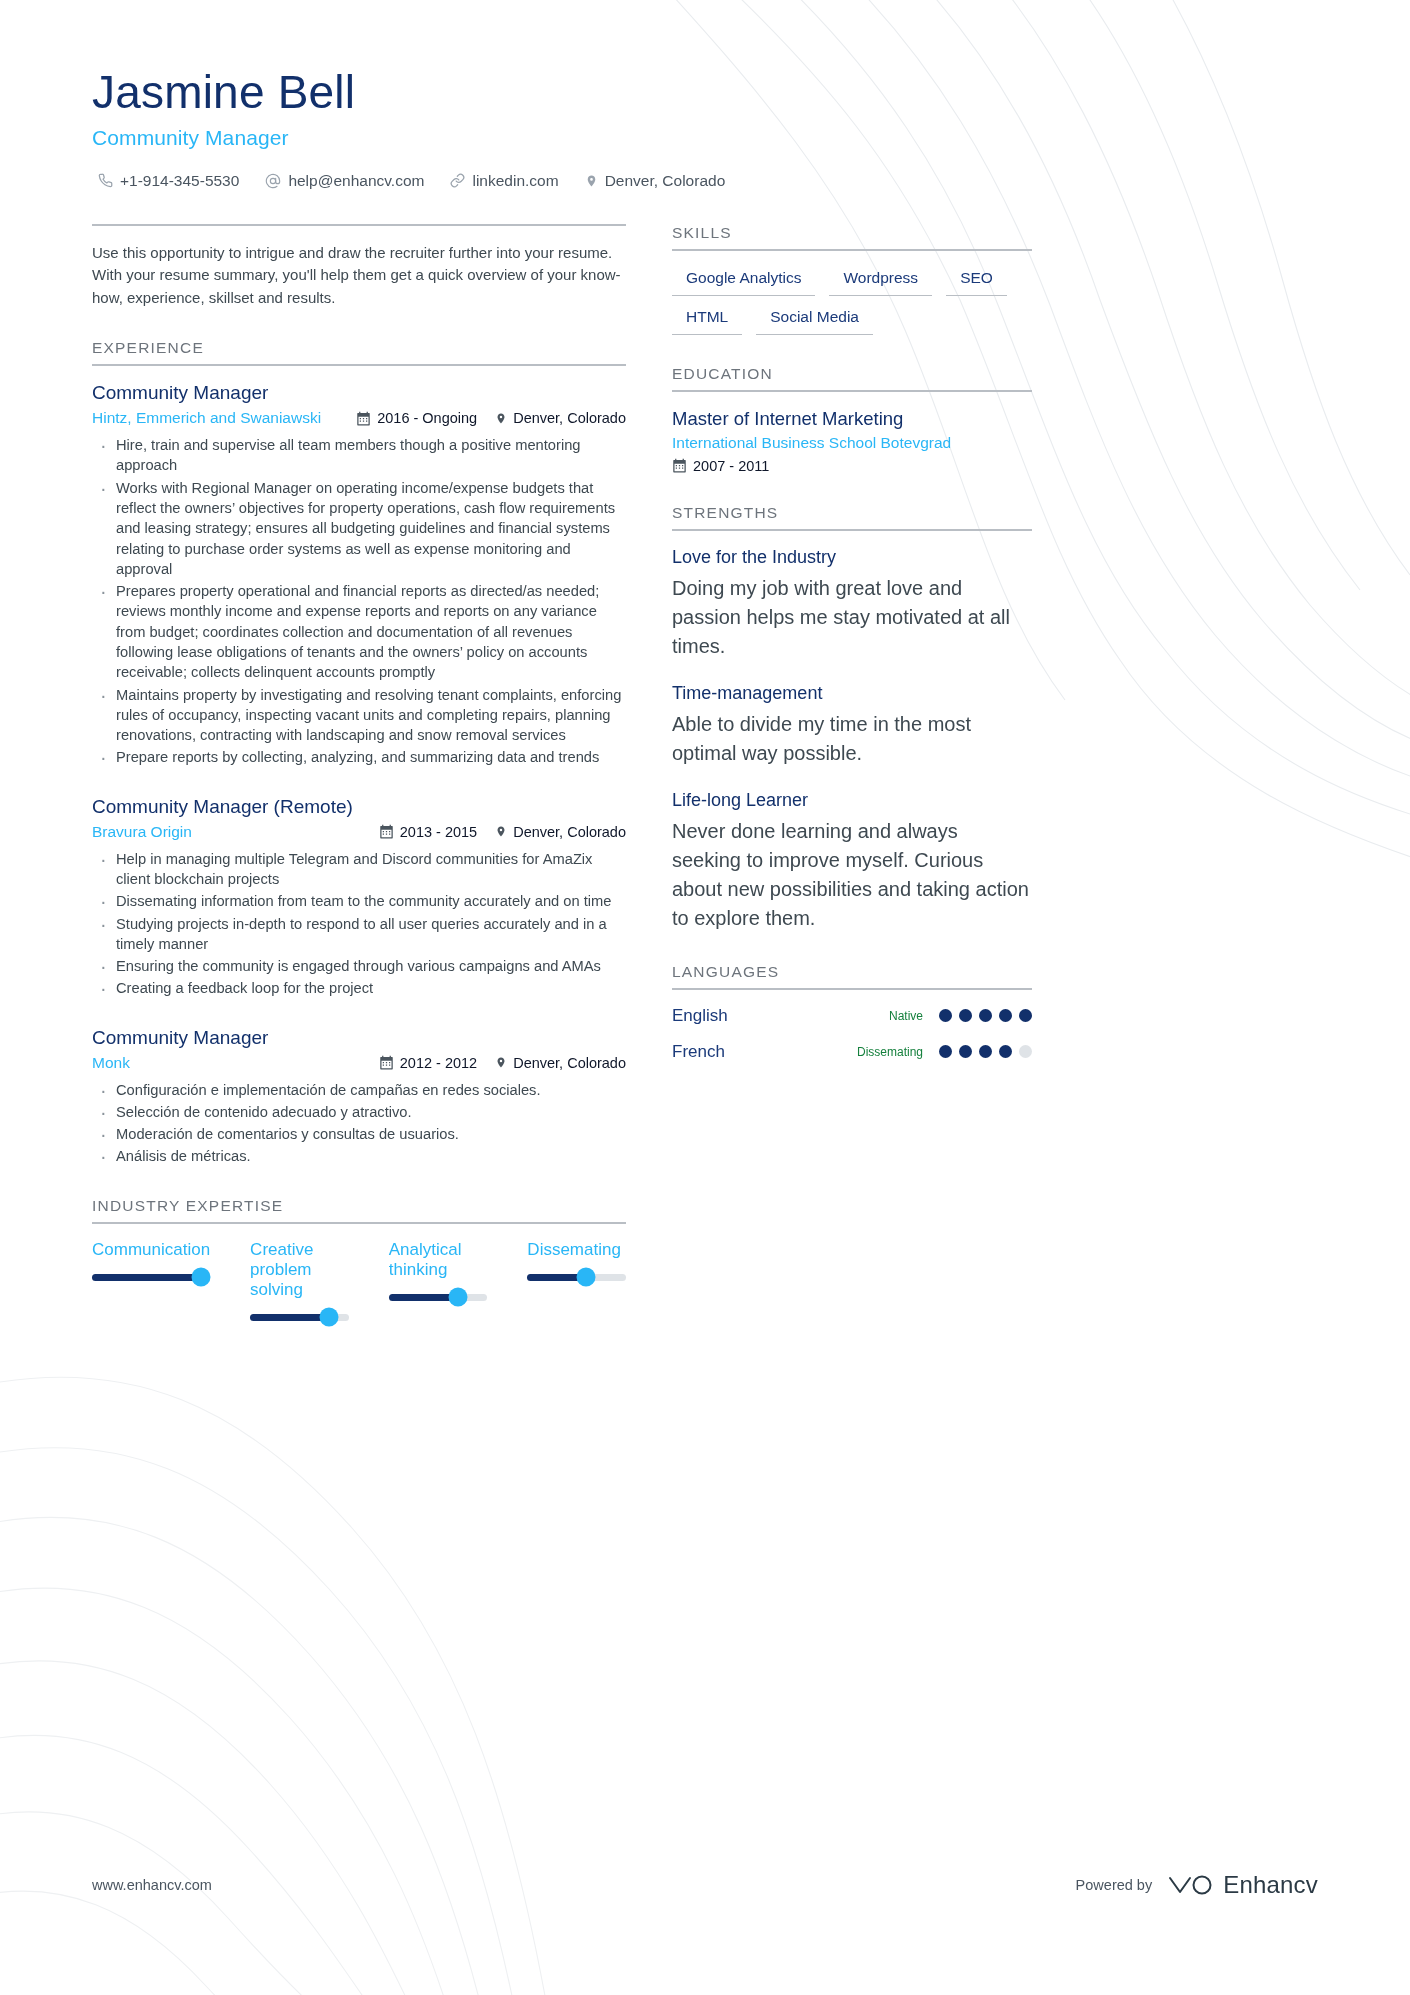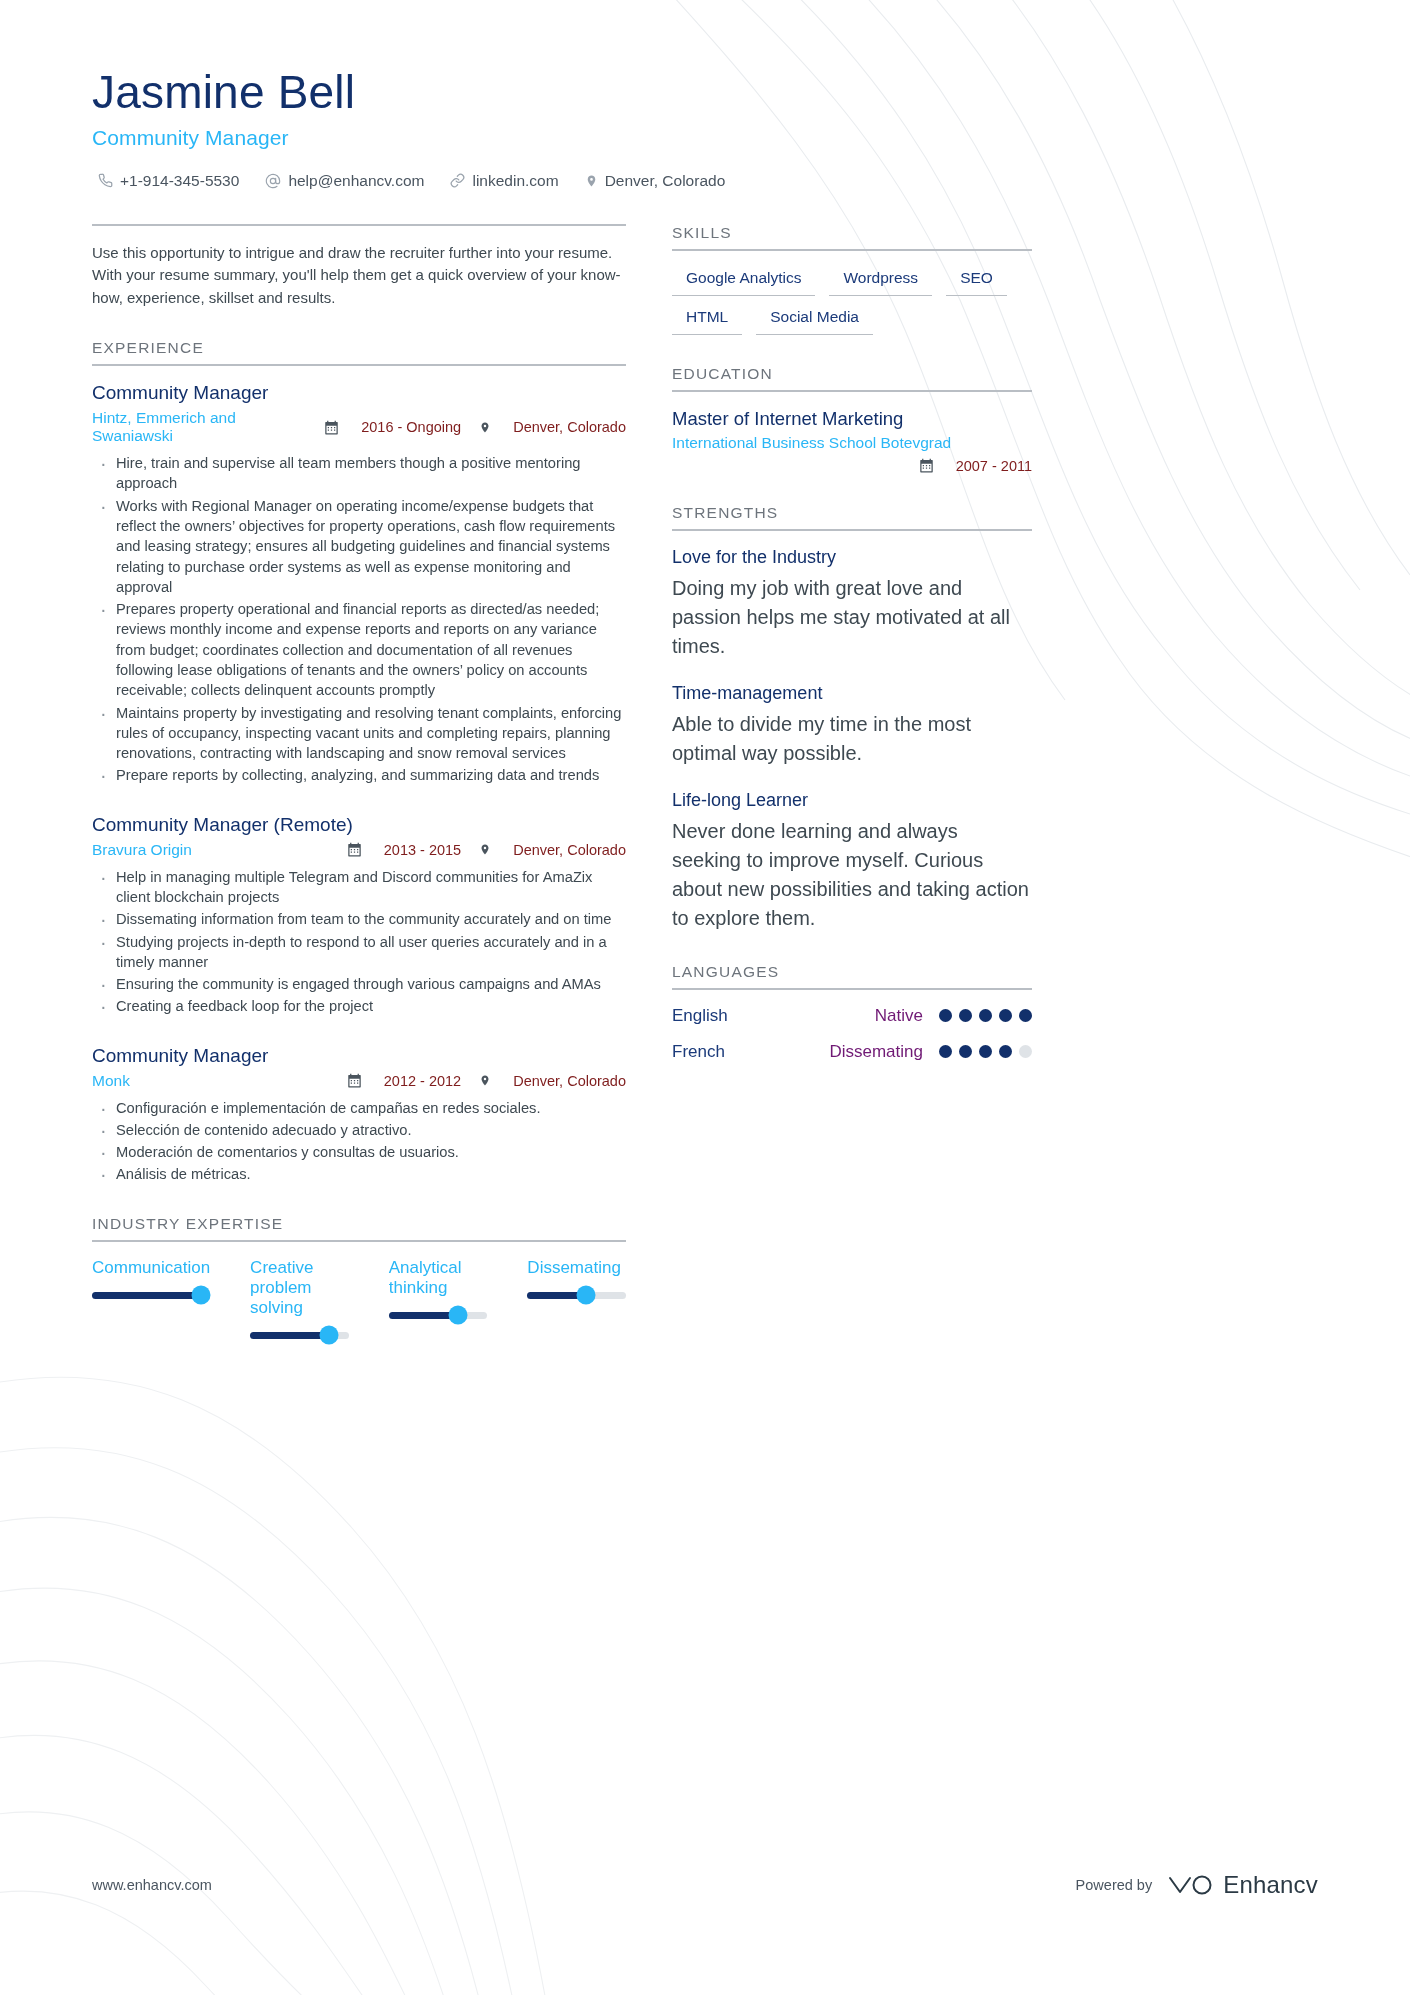--- a/index.html
+++ b/index.html
@@ -50,21 +50,21 @@
   
   .summary-text { font-size: 15px; line-height: 1.5; color: #3e4951; }
 
   
   .exp { margin-bottom: 28px; }
   .exp:last-child { margin-bottom: 0; }
   .exp-role { font-size: 19px; color: #12306b; font-weight: 400; margin-bottom: 5px; }
   .exp-meta { display: flex; align-items: center; gap: 18px; margin-bottom: 7px; flex-wrap: nowrap; }
   .exp-company { font-size: 15.5px; color: #29b6f6; }
   .exp-company.spacer-right { margin-right: auto; }
-  .meta-chip { display: flex; align-items: center; gap: 22px; font-size: 14.5px; color: #7f1d1d; white-space: nowrap; justify-content: flex-end; }
+  .meta-chip { display: flex; align-items: center; gap: 6px; font-size: 14.5px; color: #0f172a; white-space: nowrap; }
   .meta-chip .ci { color: #4b555e; display:inline-flex; }
   .meta-chip .ci svg { display:block; }
   ul.bullets { list-style: none; margin-top: 8px; }
   ul.bullets li {
     position: relative; padding-left: 24px; font-size: 14.7px;
     line-height: 1.38; color: #3e4951; margin-bottom: 2px;
   }
   ul.bullets li::before {
     content: "·"; position: absolute; left: 8px; top: -3px;
     color: #8a939b; font-size: 20px; line-height: 1.38;
@@ -84,21 +84,21 @@
   
   .str { margin-bottom: 22px; }
   .str:last-child { margin-bottom: 0; }
   .str-title { font-size: 18px; color: #12306b; margin-bottom: 6px; }
   .str-text { font-size: 20px; line-height: 1.45; color: #3e4951; }
 
   
   .lang-row { display: flex; align-items: center; margin-bottom: 16px; }
   .lang-name { font-size: 17px; color: #1b3a7a; }
   .lang-right { margin-left: auto; display: flex; align-items: center; gap: 16px; }
-  .lang-level { font-size: 17px; color: #701a75; }
+  .lang-level { font-size: 12px; color: #15803d; }
   .dots { display: flex; gap: 7px; }
   .dot { width: 13px; height: 13px; border-radius: 50%; background: #12306b; }
   .dot.off { background: #dfe3e7; }
 
   
   .ie-grid { display: grid; grid-template-columns: 1fr 1fr 1fr 1fr; gap: 28px 40px; }
   .ie-item { }
   .ie-label { font-size: 17px; color: #29b6f6; margin-bottom: 14px; }
   .ie-track { position: relative; height: 7px; background: #dfe3e7; border-radius: 4px; }
   .ie-fill { position: absolute; left: 0; top: 0; height: 7px; background: #12306b; border-radius: 4px; }

